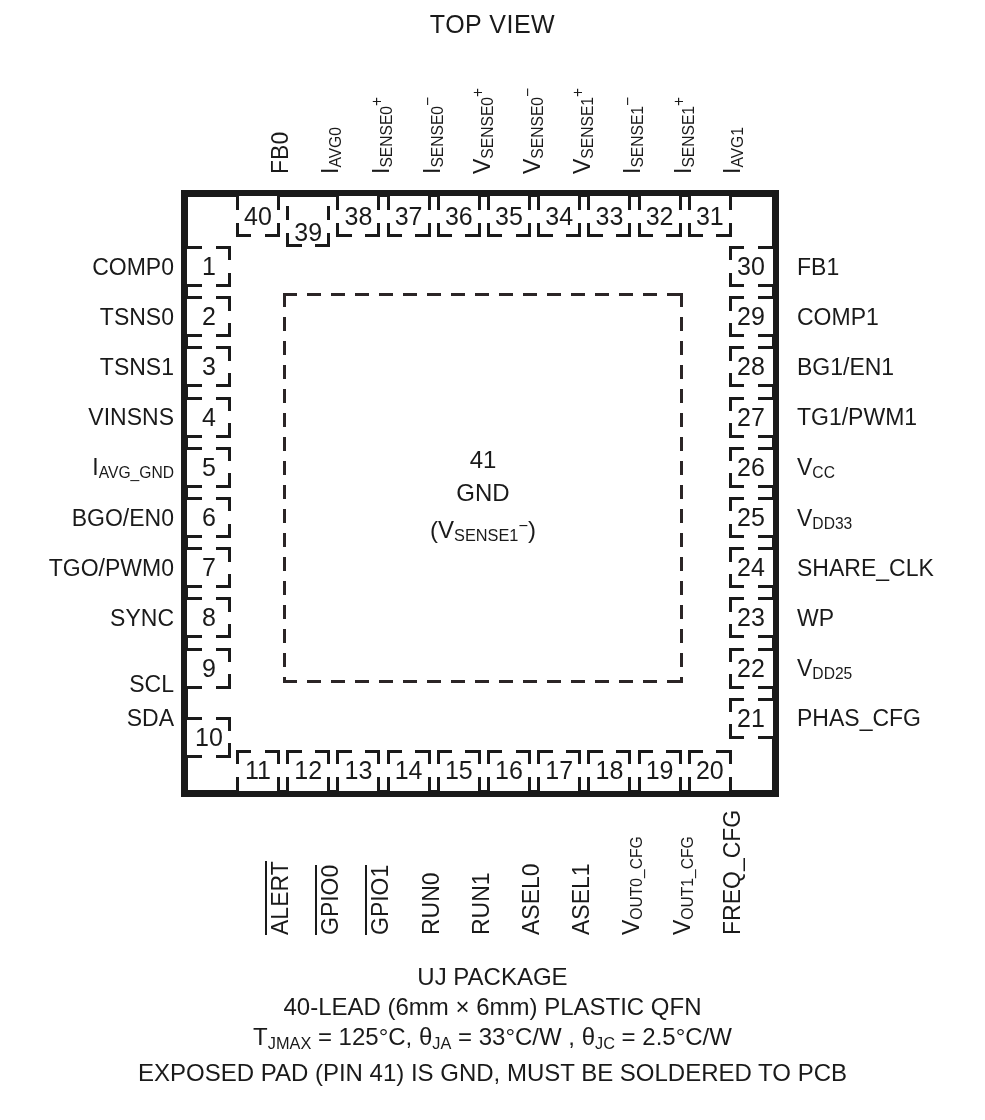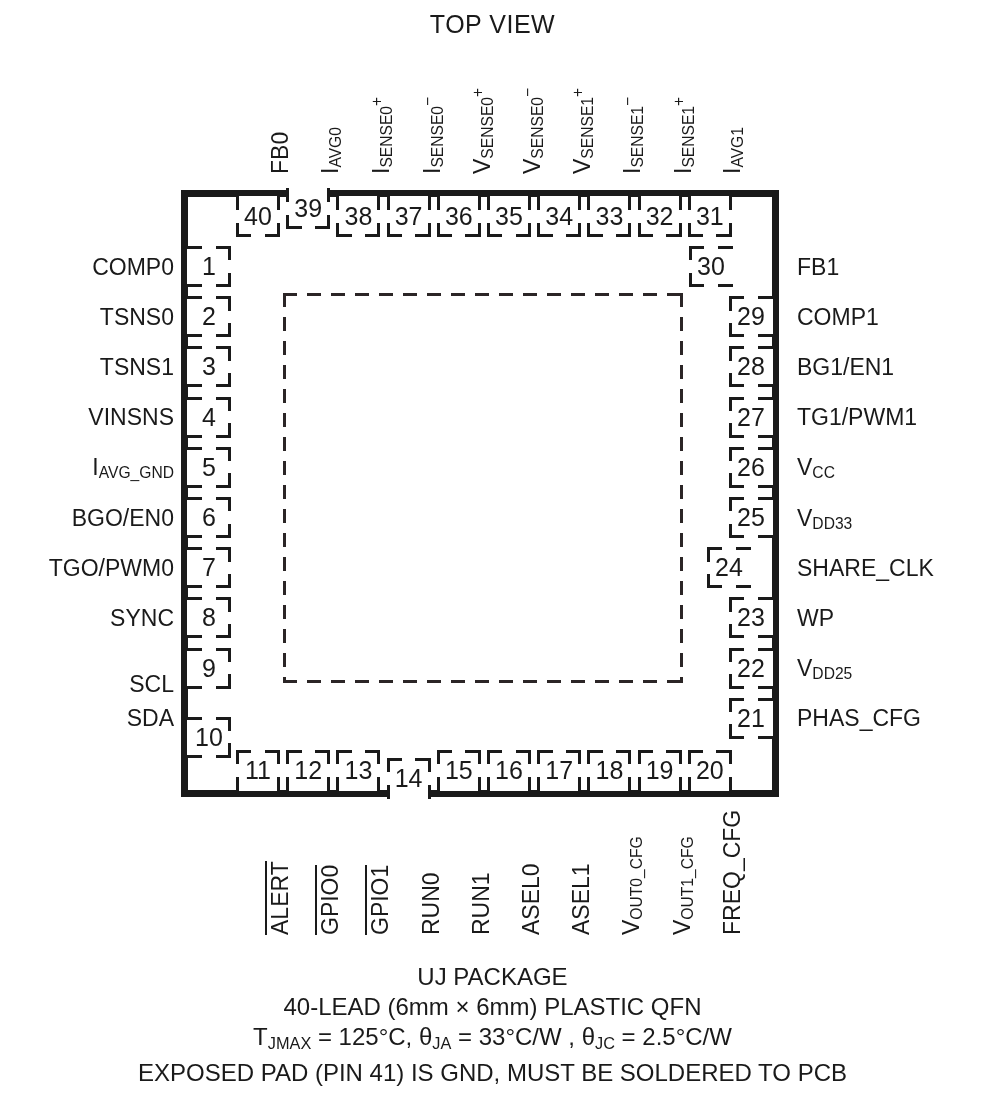--- a/index.html
+++ b/index.html
@@ -69,20 +69,25 @@
 </head>
 <body>
 
 <div class="canvas">
 
   <div id="top-view-title">TOP VIEW</div>
 
   <div id="chip-body"></div>
   <div id="exposed-pad"></div>
 
+  <div id="pad-text">
+    <span class="ln">41</span>
+    <span class="ln">GND</span>
+    <span class="ln"><span>(V</span><sub>SENSE1</sub><sup>−</sup><span>)</span></span>
+  </div>
 
   <div id="pins-layer">
       <div class="pin" style="left: 187px; top: 246px; width: 44px; height: 41px;">
         <i class="seg" style="left: 0px; top: 0px; width: 15.4px; height: 3px;"></i>
         <i class="seg" style="left: 28.6px; top: 0px; width: 15.4px; height: 3px;"></i>
         <i class="seg" style="left: 0px; top: 38px; width: 15.4px; height: 3px;"></i>
         <i class="seg" style="left: 28.6px; top: 38px; width: 15.4px; height: 3px;"></i>
         <i class="seg" style="left: 41px; top: 0px; width: 3px; height: 14.35px;"></i>
         <i class="seg" style="left: 41px; top: 26.65px; width: 3px; height: 14.35px;"></i>
         <span style="position: relative;">1</span>
@@ -188,21 +193,21 @@
       </div>
       <div class="pin" style="left: 729px; top: 597.4px; width: 44px; height: 41px;">
         <i class="seg" style="left: 0px; top: 0px; width: 15.4px; height: 3px;"></i>
         <i class="seg" style="left: 28.6px; top: 0px; width: 15.4px; height: 3px;"></i>
         <i class="seg" style="left: 0px; top: 38px; width: 15.4px; height: 3px;"></i>
         <i class="seg" style="left: 28.6px; top: 38px; width: 15.4px; height: 3px;"></i>
         <i class="seg" style="left: 0px; top: 0px; width: 3px; height: 14.35px;"></i>
         <i class="seg" style="left: 0px; top: 26.65px; width: 3px; height: 14.35px;"></i>
         <span style="position: relative;">23</span>
       </div>
-      <div class="pin" style="left: 707px; top: 547.2px; width: 44px; height: 41px;">
+      <div class="pin" style="left: 729px; top: 547.2px; width: 44px; height: 41px;">
         <i class="seg" style="left: 0px; top: 0px; width: 15.4px; height: 3px;"></i>
         <i class="seg" style="left: 28.6px; top: 0px; width: 15.4px; height: 3px;"></i>
         <i class="seg" style="left: 0px; top: 38px; width: 15.4px; height: 3px;"></i>
         <i class="seg" style="left: 28.6px; top: 38px; width: 15.4px; height: 3px;"></i>
         <i class="seg" style="left: 0px; top: 0px; width: 3px; height: 14.35px;"></i>
         <i class="seg" style="left: 0px; top: 26.65px; width: 3px; height: 14.35px;"></i>
         <span style="position: relative;">24</span>
       </div>
       <div class="pin" style="left: 729px; top: 497px; width: 44px; height: 41px;">
         <i class="seg" style="left: 0px; top: 0px; width: 15.4px; height: 3px;"></i>
@@ -242,21 +247,21 @@
       </div>
       <div class="pin" style="left: 729px; top: 296.2px; width: 44px; height: 41px;">
         <i class="seg" style="left: 0px; top: 0px; width: 15.4px; height: 3px;"></i>
         <i class="seg" style="left: 28.6px; top: 0px; width: 15.4px; height: 3px;"></i>
         <i class="seg" style="left: 0px; top: 38px; width: 15.4px; height: 3px;"></i>
         <i class="seg" style="left: 28.6px; top: 38px; width: 15.4px; height: 3px;"></i>
         <i class="seg" style="left: 0px; top: 0px; width: 3px; height: 14.35px;"></i>
         <i class="seg" style="left: 0px; top: 26.65px; width: 3px; height: 14.35px;"></i>
         <span style="position: relative;">29</span>
       </div>
-      <div class="pin" style="left: 689px; top: 246px; width: 44px; height: 41px; text-align: right;">
+      <div class="pin" style="left: 729px; top: 246px; width: 44px; height: 41px; text-align: right;">
         <i class="seg" style="left: 0px; top: 0px; width: 15.4px; height: 3px;"></i>
         <i class="seg" style="left: 28.6px; top: 0px; width: 15.4px; height: 3px;"></i>
         <i class="seg" style="left: 0px; top: 38px; width: 15.4px; height: 3px;"></i>
         <i class="seg" style="left: 28.6px; top: 38px; width: 15.4px; height: 3px;"></i>
         <i class="seg" style="left: 0px; top: 0px; width: 3px; height: 14.35px;"></i>
         <i class="seg" style="left: 0px; top: 26.65px; width: 3px; height: 14.35px;"></i>
         <span style="position: relative;">30</span>
       </div>
       <div class="pin" style="left: 687.8px; top: 196px; width: 44px; height: 41px; justify-content: center;">
         <i class="seg" style="left: 0px; top: 38px; width: 15.4px; height: 3px;"></i>
@@ -323,21 +328,21 @@
       </div>
       <div class="pin" style="left: 336.4px; top: 196px; width: 44px; height: 41px;">
         <i class="seg" style="left: 0px; top: 38px; width: 15.4px; height: 3px;"></i>
         <i class="seg" style="left: 28.6px; top: 38px; width: 15.4px; height: 3px;"></i>
         <i class="seg" style="left: 0px; top: 0px; width: 3px; height: 14.35px;"></i>
         <i class="seg" style="left: 0px; top: 26.65px; width: 3px; height: 14.35px;"></i>
         <i class="seg" style="left: 41px; top: 0px; width: 3px; height: 14.35px;"></i>
         <i class="seg" style="left: 41px; top: 26.65px; width: 3px; height: 14.35px;"></i>
         <span style="position: relative;">38</span>
       </div>
-      <div class="pin" style="left: 286.2px; top: 188px; width: 44px; height: 41px;">
+      <div class="pin" style="left: 286.2px; top: 206px; width: 44px; height: 41px; align-items: flex-end;">
         <i class="seg" style="left: 0px; top: 38px; width: 15.4px; height: 3px;"></i>
         <i class="seg" style="left: 28.6px; top: 38px; width: 15.4px; height: 3px;"></i>
         <i class="seg" style="left: 0px; top: 0px; width: 3px; height: 14.35px;"></i>
         <i class="seg" style="left: 0px; top: 26.65px; width: 3px; height: 14.35px;"></i>
         <i class="seg" style="left: 41px; top: 0px; width: 3px; height: 14.35px;"></i>
         <i class="seg" style="left: 41px; top: 26.65px; width: 3px; height: 14.35px;"></i>
         <span style="position: relative;">39</span>
       </div>
       <div class="pin" style="left: 236px; top: 196px; width: 44px; height: 41px;">
         <i class="seg" style="left: 0px; top: 38px; width: 15.4px; height: 3px;"></i>
@@ -368,21 +373,21 @@
       </div>
       <div class="pin" style="left: 336.4px; top: 750px; width: 44px; height: 41px;">
         <i class="seg" style="left: 0px; top: 0px; width: 15.4px; height: 3px;"></i>
         <i class="seg" style="left: 28.6px; top: 0px; width: 15.4px; height: 3px;"></i>
         <i class="seg" style="left: 0px; top: 0px; width: 3px; height: 14.35px;"></i>
         <i class="seg" style="left: 0px; top: 26.65px; width: 3px; height: 14.35px;"></i>
         <i class="seg" style="left: 41px; top: 0px; width: 3px; height: 14.35px;"></i>
         <i class="seg" style="left: 41px; top: 26.65px; width: 3px; height: 14.35px;"></i>
         <span style="position: relative;">13</span>
       </div>
-      <div class="pin" style="left: 386.6px; top: 750px; width: 44px; height: 41px; margin-top: 8px;">
+      <div class="pin" style="left: 386.6px; top: 750px; width: 44px; height: 41px;">
         <i class="seg" style="left: 0px; top: 0px; width: 15.4px; height: 3px;"></i>
         <i class="seg" style="left: 28.6px; top: 0px; width: 15.4px; height: 3px;"></i>
         <i class="seg" style="left: 0px; top: 0px; width: 3px; height: 14.35px;"></i>
         <i class="seg" style="left: 0px; top: 26.65px; width: 3px; height: 14.35px;"></i>
         <i class="seg" style="left: 41px; top: 0px; width: 3px; height: 14.35px;"></i>
         <i class="seg" style="left: 41px; top: 26.65px; width: 3px; height: 14.35px;"></i>
         <span style="position: relative;">14</span>
       </div>
       <div class="pin" style="left: 436.8px; top: 750px; width: 44px; height: 41px;">
         <i class="seg" style="left: 0px; top: 0px; width: 15.4px; height: 3px;"></i>

